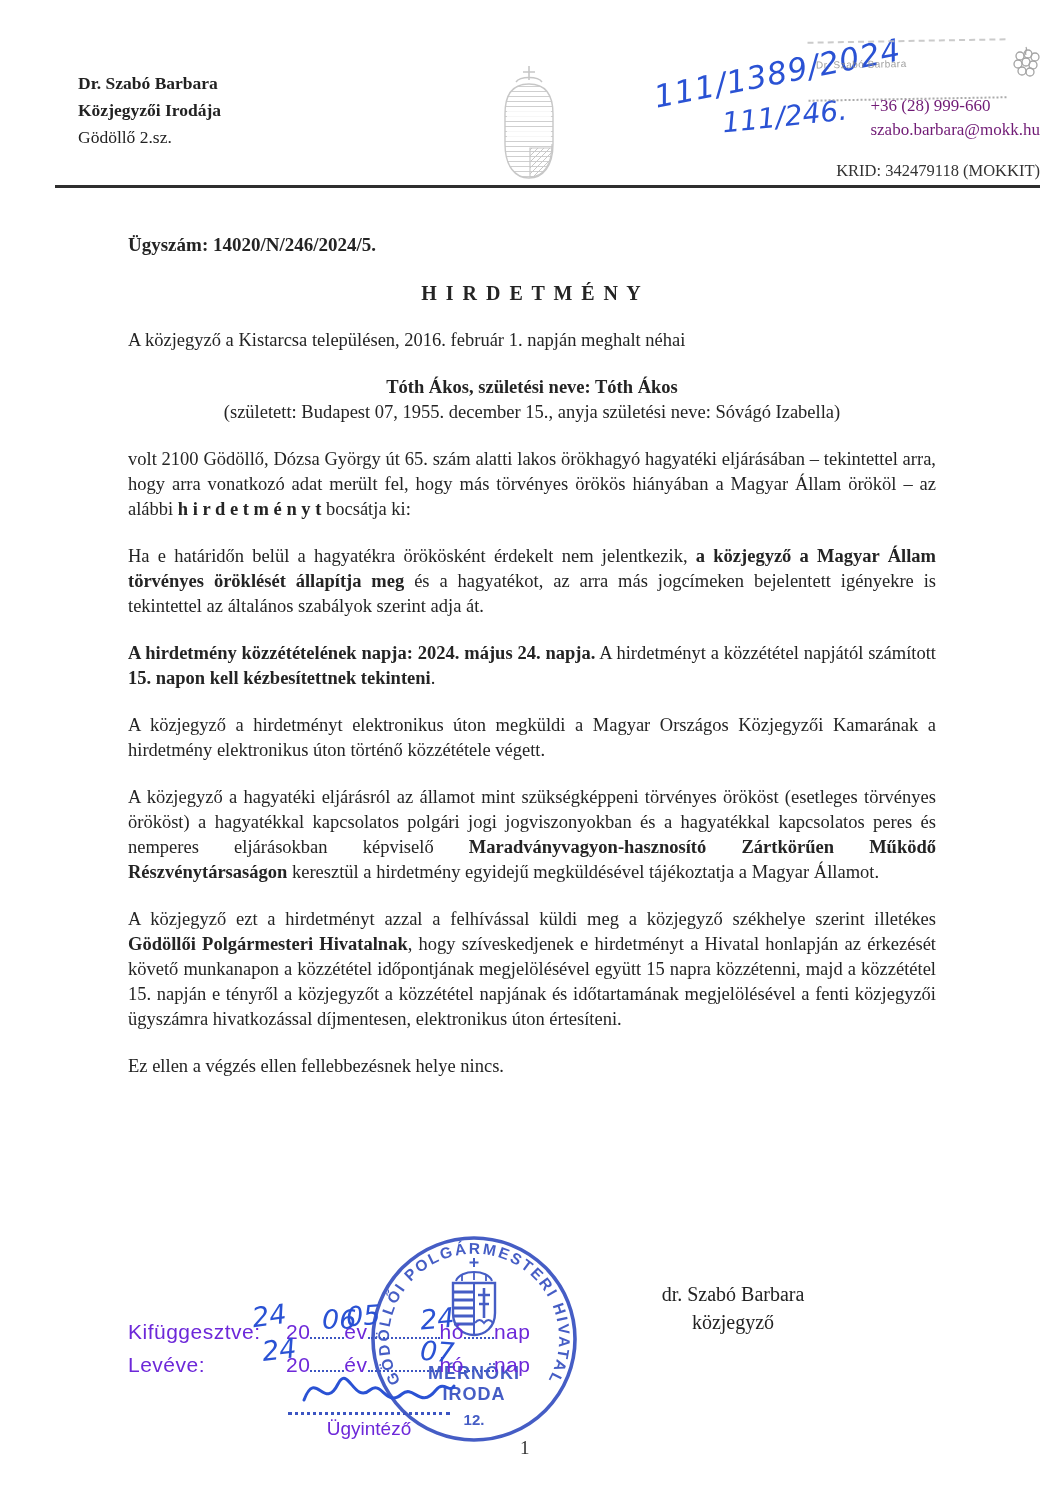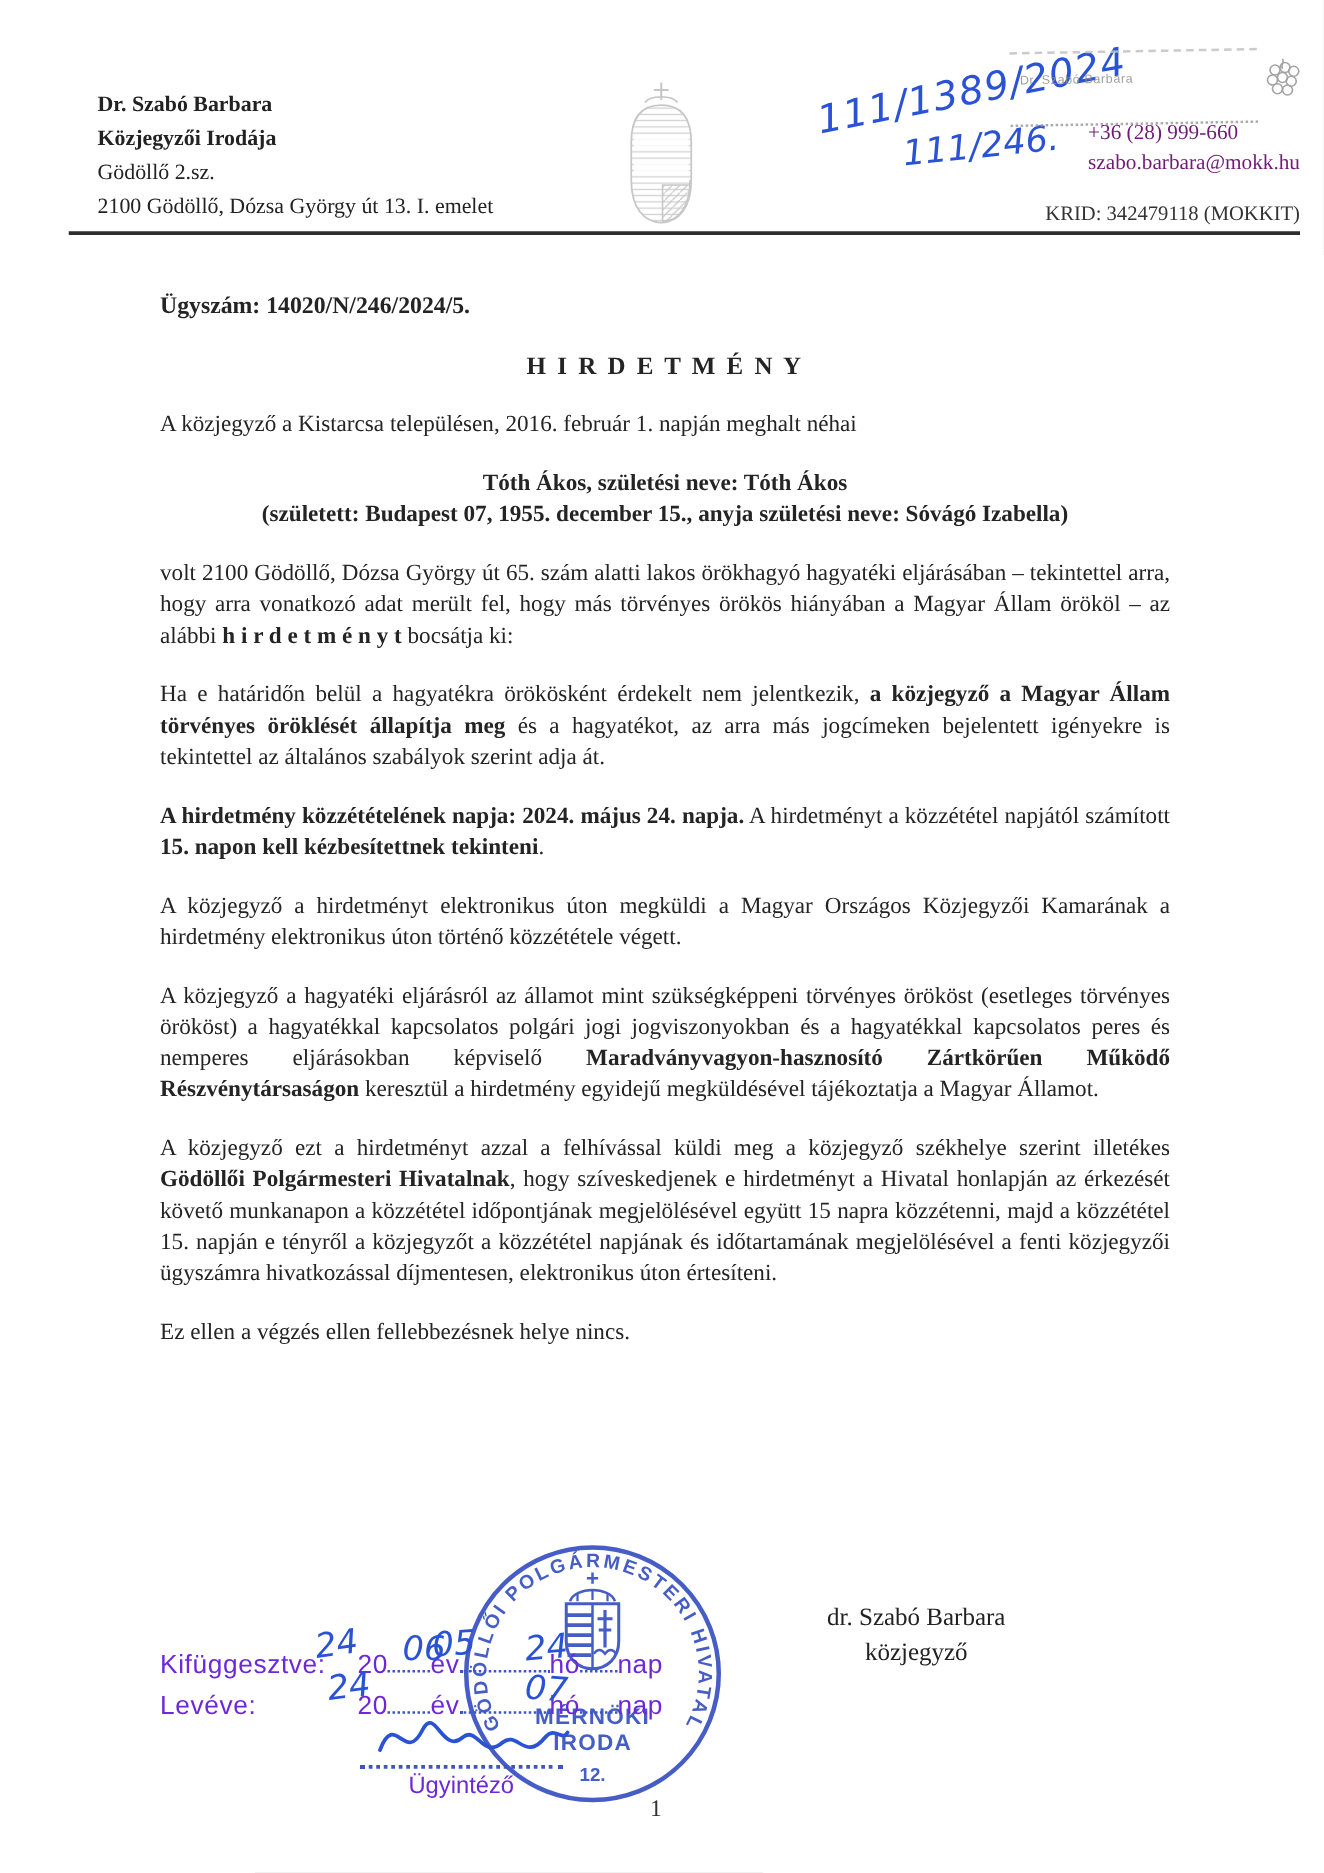--- a/index.html
+++ b/index.html
@@ -27,21 +27,21 @@
     border-top:2px dashed #c2c2c2; border-bottom:2px dotted #9d9d9d;
     transform:rotate(-1deg); opacity:.85;
   }
   .faded-stamp .nm{position:absolute; left:8px; top:16px; font-family:"Liberation Sans",sans-serif; font-size:10px; color:#8f8f8f; letter-spacing:.5px;}
 
   
   .doc{left:128px; top:232px; width:808px; font-size:18.5px; line-height:25px; color:#242424;}
   .doc p{margin:22px 0 0 0; text-align:justify;}
   .doc .case-number{margin:0; font-weight:bold; font-size:19px; text-align:left;}
   .doc .title{margin-top:24px; text-align:center; font-weight:bold; font-size:20px; letter-spacing:2px;}
-  .doc .center{text-align:center;font-weight:bold;}
+  .doc .center{text-align:center;}
   .doc .name-line{margin-top:22px; font-weight:bold;}
   .doc .birth-line{margin-top:0;}
   .doc .no-indent{text-align:left;}
 
   
   .sig-block{left:618px; top:1280px; width:230px; text-align:center; font-size:20px; line-height:28px;}
 
   
   .stampblue{color:#6d28d9; font-family:"Liberation Sans",sans-serif;}
   .form-line{left:128px; font-size:21px; letter-spacing:.5px; white-space:nowrap;}
@@ -63,21 +63,20 @@
 </style>
 </head>
 <body>
 
 <div class="page">
 
   <div class="abs office-block">
     <div class="l1">Dr. Szabó Barbara</div>
     <div class="l2">Közjegyzői Irodája</div>
     <div class="l3">Gödöllő 2.sz.</div>
-    <div class="l4">2100 Gödöllő, Dózsa György út 13. I. emelet</div>
   </div>
 
   <svg class="abs arms-top" width="66" height="122" viewBox="0 0 66 122" aria-hidden="true">
     <defs>
       <pattern id="hh" width="5" height="5" patternUnits="userSpaceOnUse">
           <path d="M0,2.5 H5" stroke="#a8a8a8" stroke-width="1"></path>
         </pattern>
       <pattern id="dh" width="6" height="6" patternUnits="userSpaceOnUse">
           <path d="M0,6 L6,0" stroke="#9b9b9b" stroke-width="1"></path>
         </pattern>

